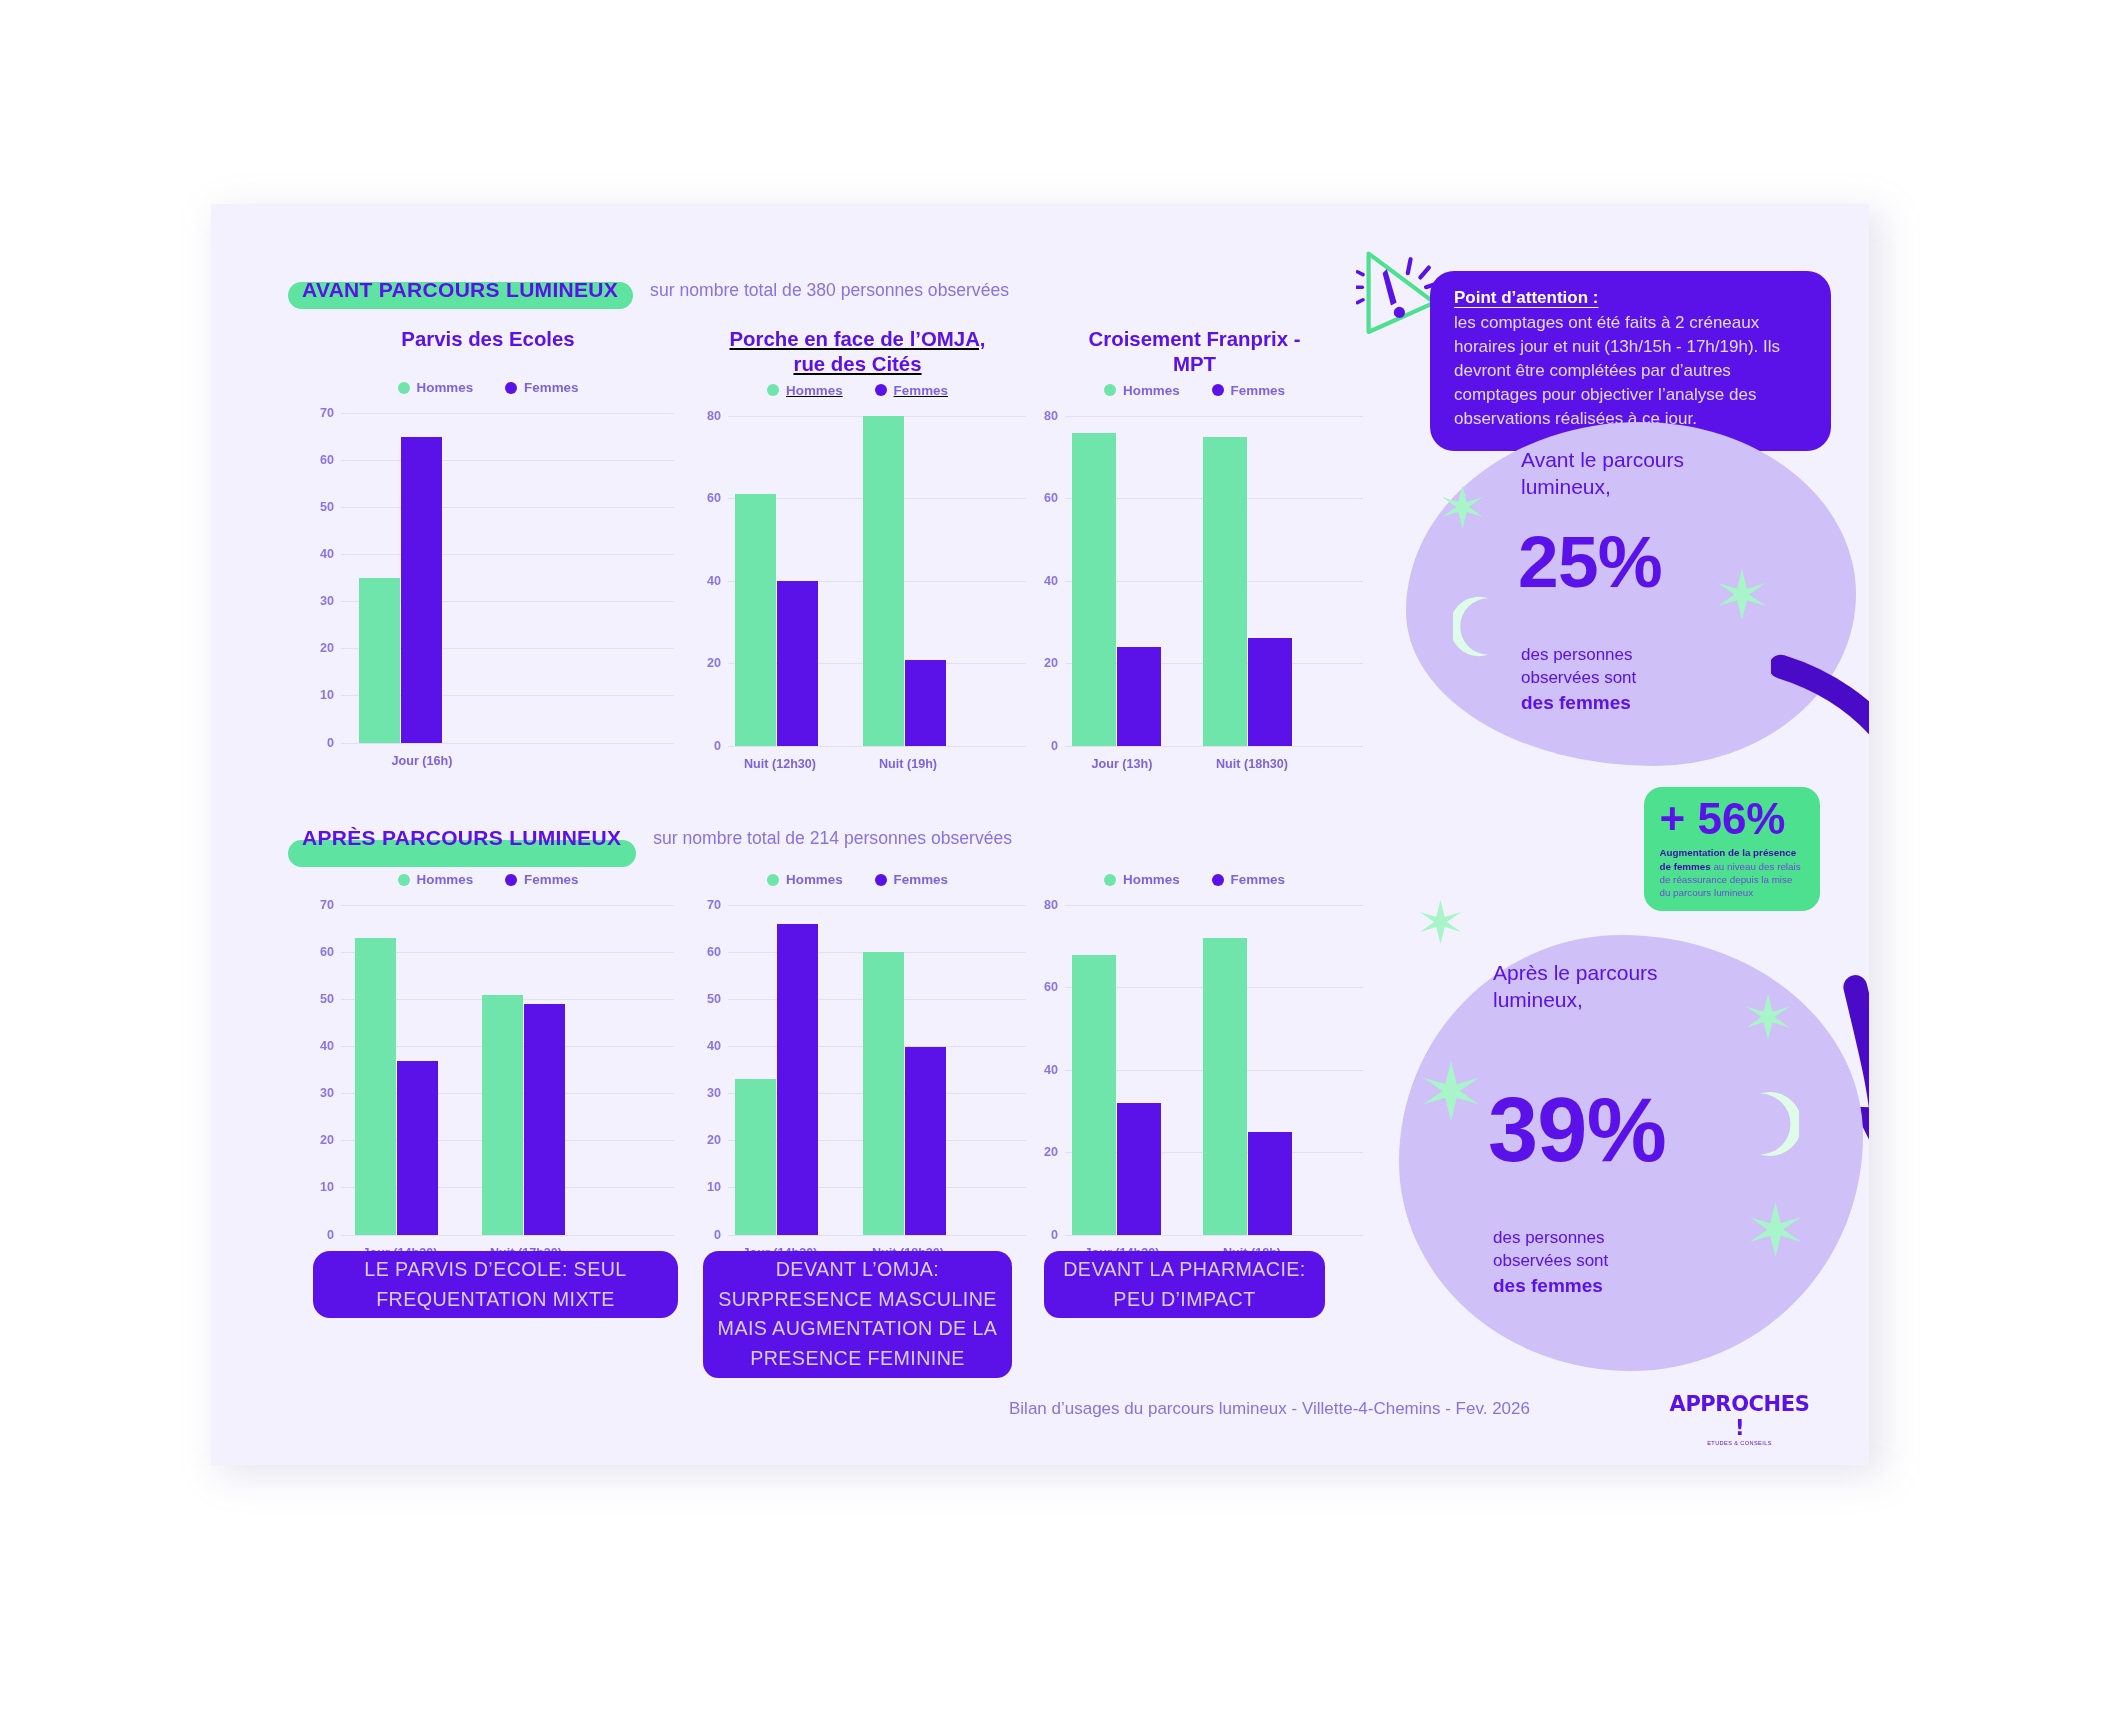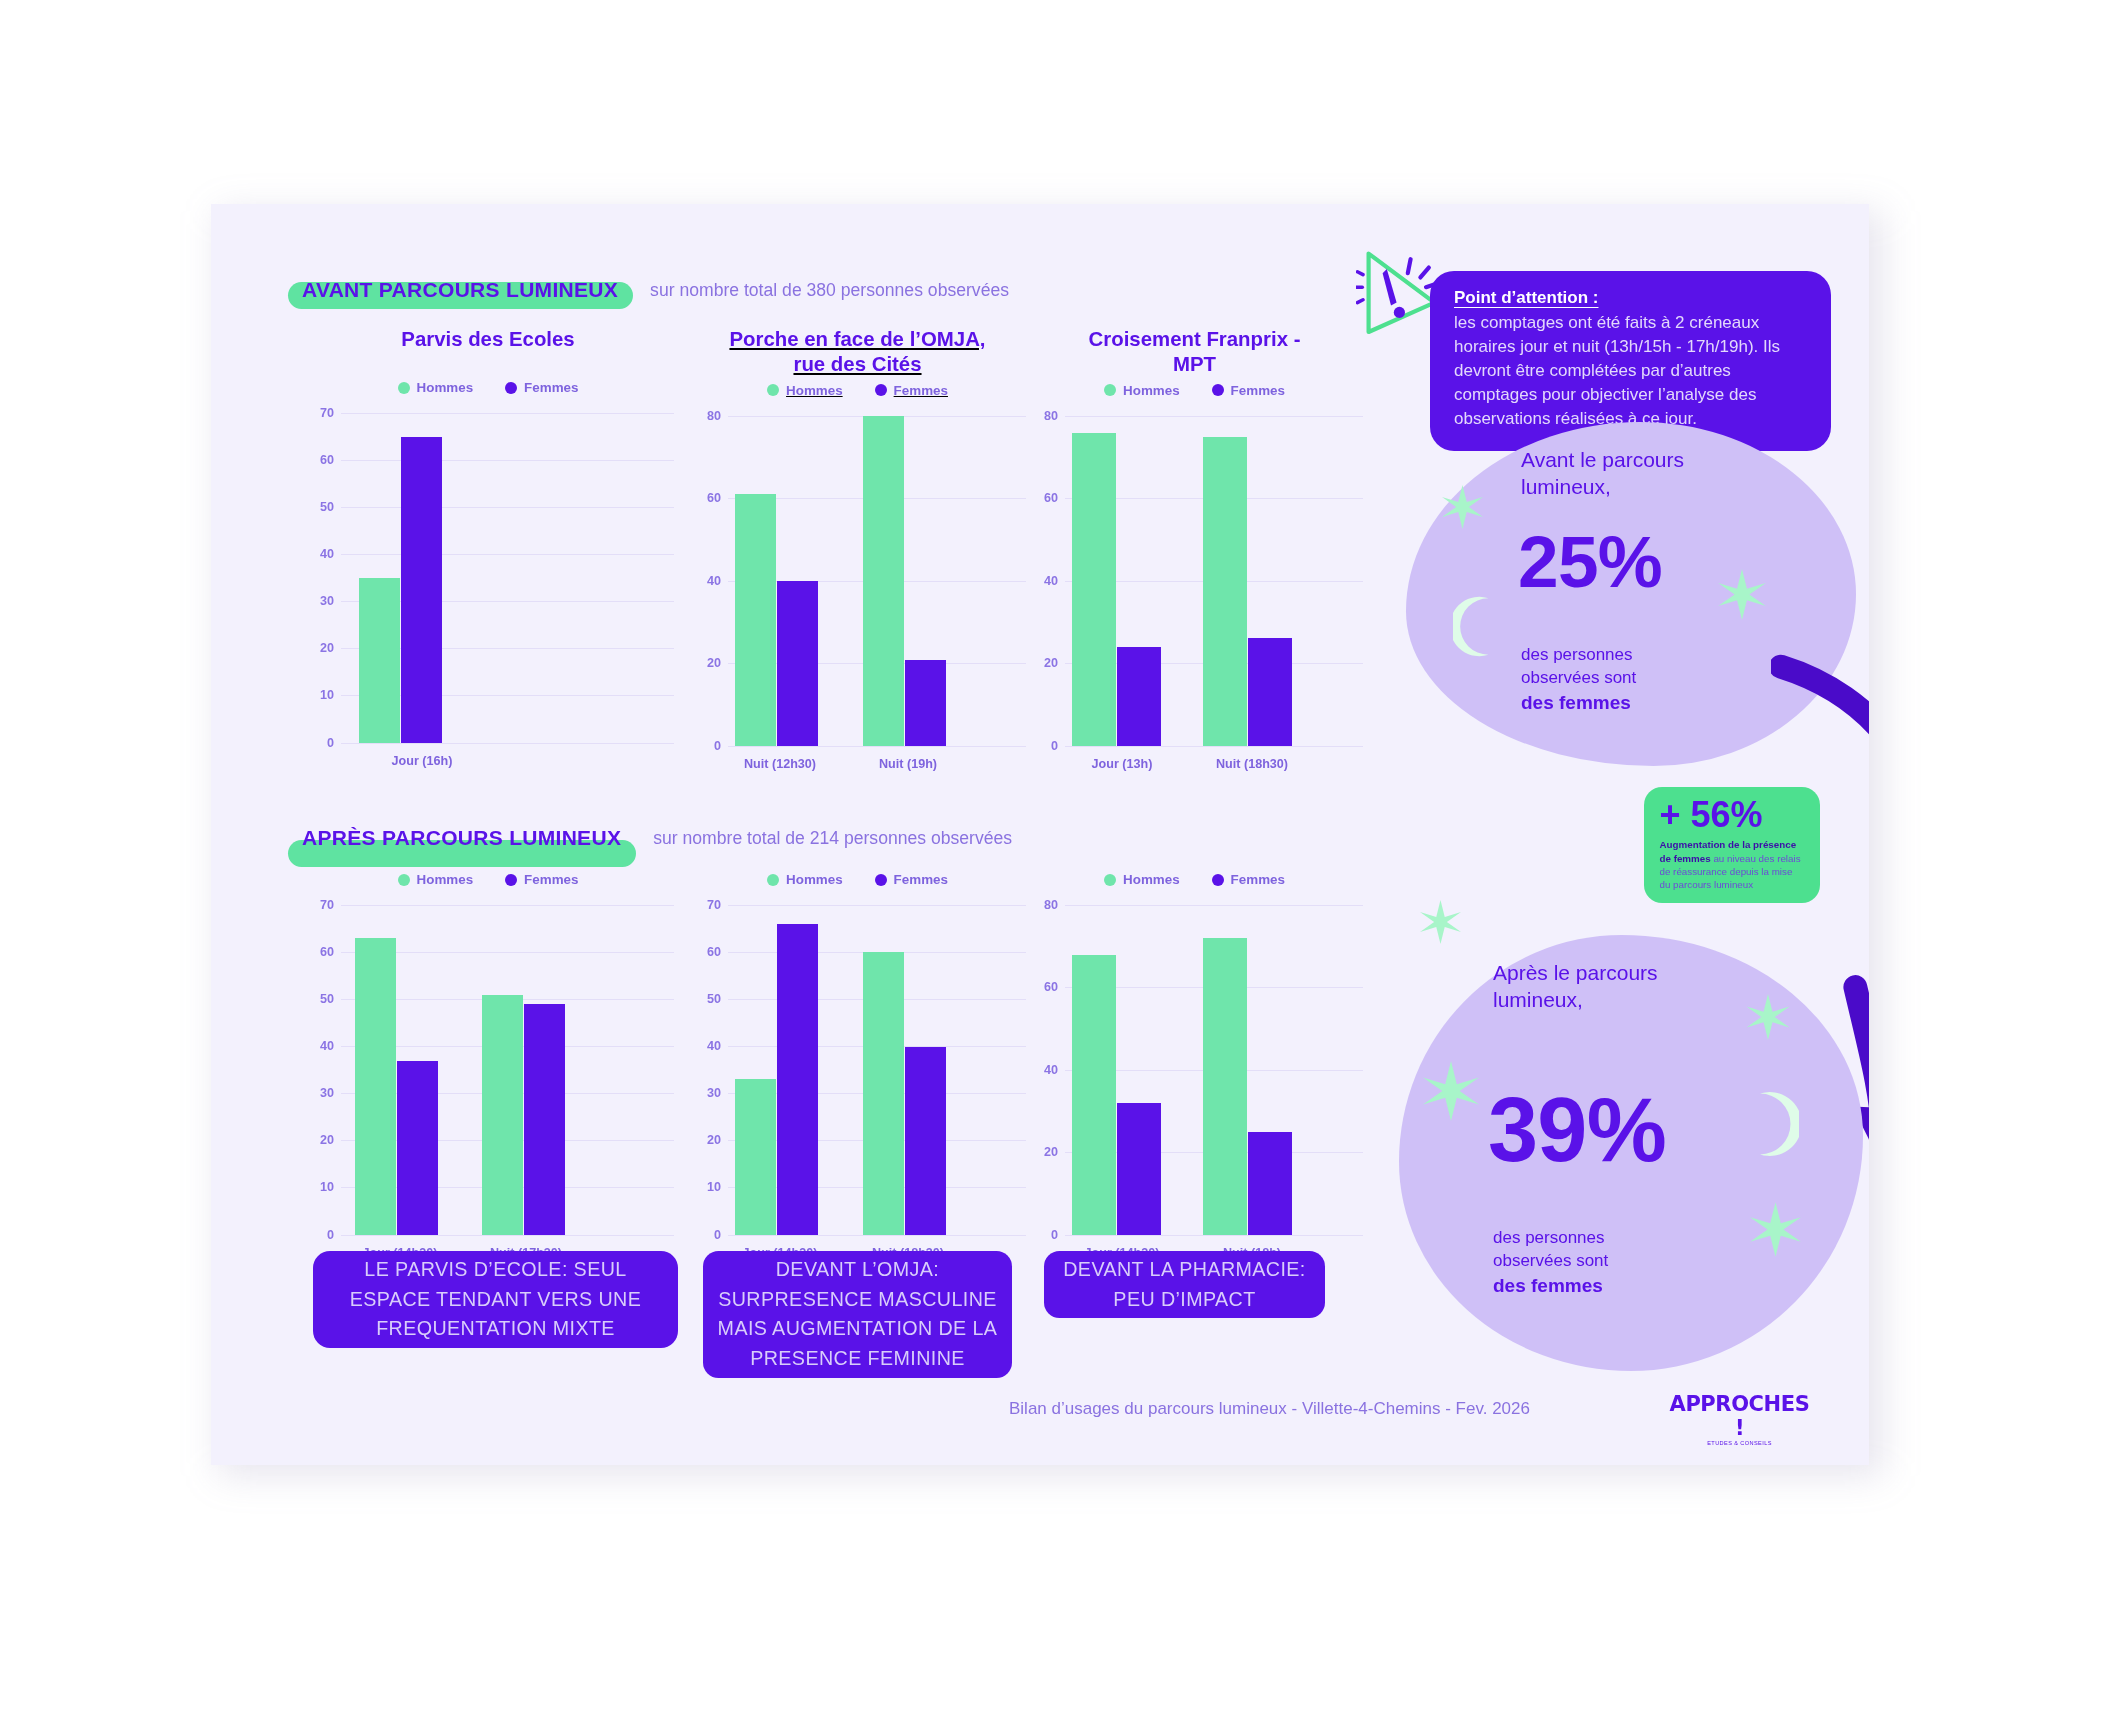--- a/index.html
+++ b/index.html
@@ -131,21 +131,21 @@
   .blob-foot { position:absolute; font-size: 17px; color: #5A12E8; line-height: 1.38; }
   .blob-foot b { font-size: 19px; font-weight: 800; }
 
   .badge {
     position: absolute;
     background: #4DE08F;
     border-radius: 18px;
     padding: 9.8px 15.5px 12.6px 15.5px;
     text-align: left;
   }
-  .badge-pct { font-size: 36px; font-weight: 800; color: #5A12E8; line-height: 1; }
+  .badge-pct { font-size: 44px; font-weight: 800; color: #5A12E8; line-height: 1; }
   .badge-note { margin-top: 5.6px; font-size: 9.8px; color: #6C4BD6; line-height: 1.34; }
   .badge-note b { color: #3D0FA8; font-weight: 800; }
 
   .decor { position: absolute; }
 
   
   .footer-text {
     position: absolute;
     font-size: 17px; color: #8A72E0;
     white-space: nowrap;
@@ -429,21 +429,20 @@
           <span class="bar" style="width:44px;height:103px;background:#5A12E8;margin-left:1.4px;"></span>
         </div>
       </div>
       <span class="x-label" style="left:96px; top:341px;">Jour (14h30)</span>
       <span class="x-label" style="left:226px; top:341px;">Nuit (18h)</span>
     </div>
   </div>
 
   <div class="caption" style="left:102px; top:1047px; width:365px;border-radius:17px;">
     <span>LE PARVIS D’ECOLE: SEUL</span>
-    <span>ESPACE TENDANT VERS UNE</span>
     <span>FREQUENTATION MIXTE</span>
   </div>
 
   <div class="caption" style="left:492px; top:1047px; width:309px;">
     <span>DEVANT L’OMJA:</span>
     <span>SURPRESENCE MASCULINE</span>
     <span>MAIS AUGMENTATION DE LA</span>
     <span>PRESENCE FEMININE</span>
   </div>
 

